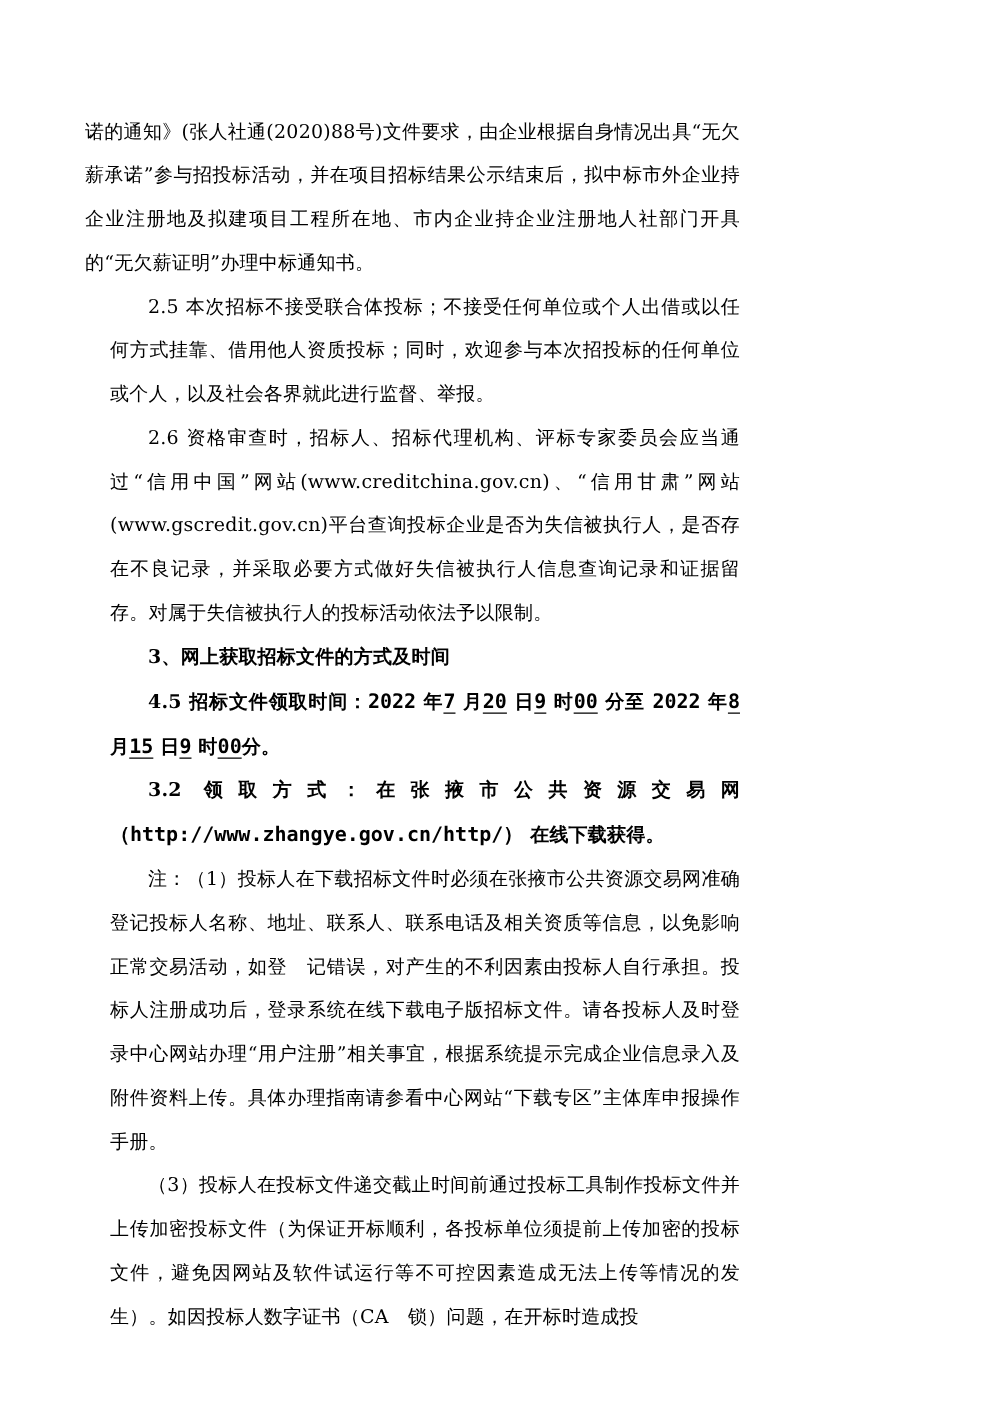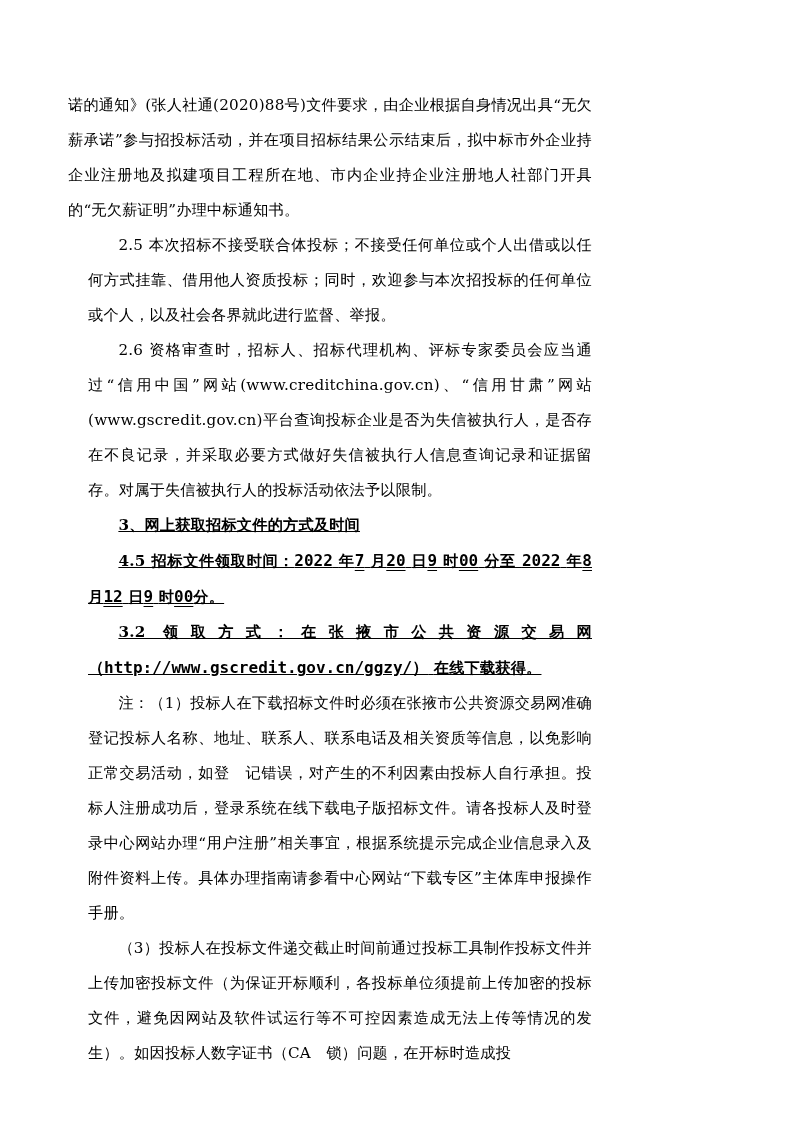--- a/index.html
+++ b/index.html
@@ -32,21 +32,20 @@
   }
   .para {
     text-indent: 0;
   }
   .indent2 {
     text-indent: 2em;
     margin-left: 20px;
   }
   .bold {
     font-weight: bold;
-    text-decoration: underline;
   }
   .mono {
     font-family: "DejaVu Sans Mono", "Liberation Mono", monospace;
     font-size: 16px;
     letter-spacing: 0;
   }
   .u {
     text-decoration: underline;
     text-underline-offset: 4px;
   }
@@ -67,27 +66,27 @@
 
     <p class="indent2 bold">
       <span>4.5 招标文件领取时间：</span><span class="mono">2022</span>
       <span>年</span><span class="mono u">7</span>
       <span>月</span><span class="mono u">20</span>
       <span>日</span><span class="mono u">9</span>
       <span>时</span><span class="mono u">00</span>
       <span>分</span><span>至</span>
       <span class="mono">2022</span>
       <span>年</span><span class="mono u">8</span>
-      <span>月</span><span class="mono u">12</span>
+      <span>月</span><span class="mono u">15</span>
       <span>日</span><span class="mono u">9</span>
       <span>时</span><span class="mono u">00</span><span>分。</span>
     </p>
 
     <p class="indent2 bold">
-      <span>3.2 领取方式：在张掖市公共资源交易网</span><span class="mono">（http://www.gscredit.gov.cn/ggzy/）</span>
+      <span>3.2 领取方式：在张掖市公共资源交易网</span><span class="mono">（http://www.zhangye.gov.cn/http/）</span>
       <span>在线下载获得。</span>
     </p>
 
     <p class="indent2">注：（1）投标人在下载招标文件时必须在张掖市公共资源交易网准确登记投标人名称、地址、联系人、联系电话及相关资质等信息，以免影响正常交易活动，如登　记错误，对产生的不利因素由投标人自行承担。投标人注册成功后，登录系统在线下载电子版招标文件。请各投标人及时登录中心网站办理“用户注册”相关事宜，根据系统提示完成企业信息录入及附件资料上传。具体办理指南请参看中心网站“下载专区”主体库申报操作手册。</p>
 
 
     <p class="indent2">（3）投标人在投标文件递交截止时间前通过投标工具制作投标文件并上传加密投标文件（为保证开标顺利，各投标单位须提前上传加密的投标文件，避免因网站及软件试运行等不可控因素造成无法上传等情况的发生）。如因投标人数字证书（CA　锁）问题，在开标时造成投</p>
 
   </div>
 </div>

